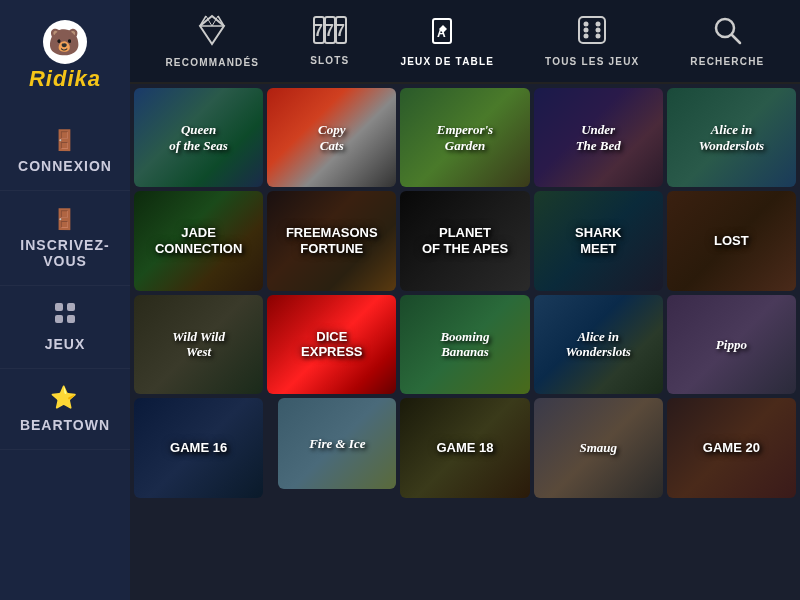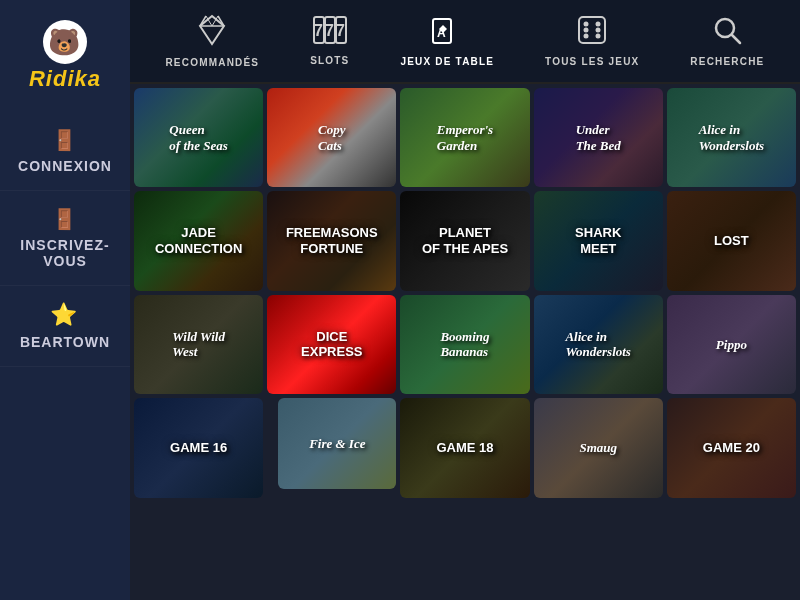--- a/index.html
+++ b/index.html
@@ -144,21 +144,21 @@
       line-height: 1.2;
       text-align: center;
     }
     .script-title {
       font-family: Georgia, serif;
       font-style: italic;
       font-size: 13px;
       font-weight: bold;
       text-shadow: 2px 2px 4px #000;
       line-height: 1.2;
-      text-align: left;
+      text-align: center;
     }
 
     
     #game-area::-webkit-scrollbar { width: 6px; }
     #game-area::-webkit-scrollbar-track { background: #111; }
     #game-area::-webkit-scrollbar-thumb { background: #444; border-radius: 3px; }
 
     
     .bear-icon {
       width: 44px;
@@ -183,20 +183,31 @@
     </div>
   </div>
 
   <div class="sidebar-item">
     <span class="icon" style="font-size:20px;">🚪</span>
     <span class="label">CONNEXION</span>
   </div>
   <div class="sidebar-item">
     <span class="icon" style="font-size:20px;">🚪</span>
     <span class="label">INSCRIVEZ-VOUS</span>
+  </div>
+  <div class="sidebar-item">
+    <span class="icon">
+      <svg width="22" height="22" viewBox="0 0 22 22" fill="none">
+        <rect x="1" y="1" width="8" height="8" rx="2" fill="#aab"></rect>
+        <rect x="13" y="1" width="8" height="8" rx="2" fill="#aab"></rect>
+        <rect x="1" y="13" width="8" height="8" rx="2" fill="#aab"></rect>
+        <rect x="13" y="13" width="8" height="8" rx="2" fill="#aab"></rect>
+      </svg>
+    </span>
+    <span class="label">JEUX</span>
   </div>
   <div class="sidebar-item">
     <span class="icon">⭐</span>
     <span class="label">BEARTOWN</span>
   </div>
 </div>
 
 <div id="main">
 
   <div id="topnav">

